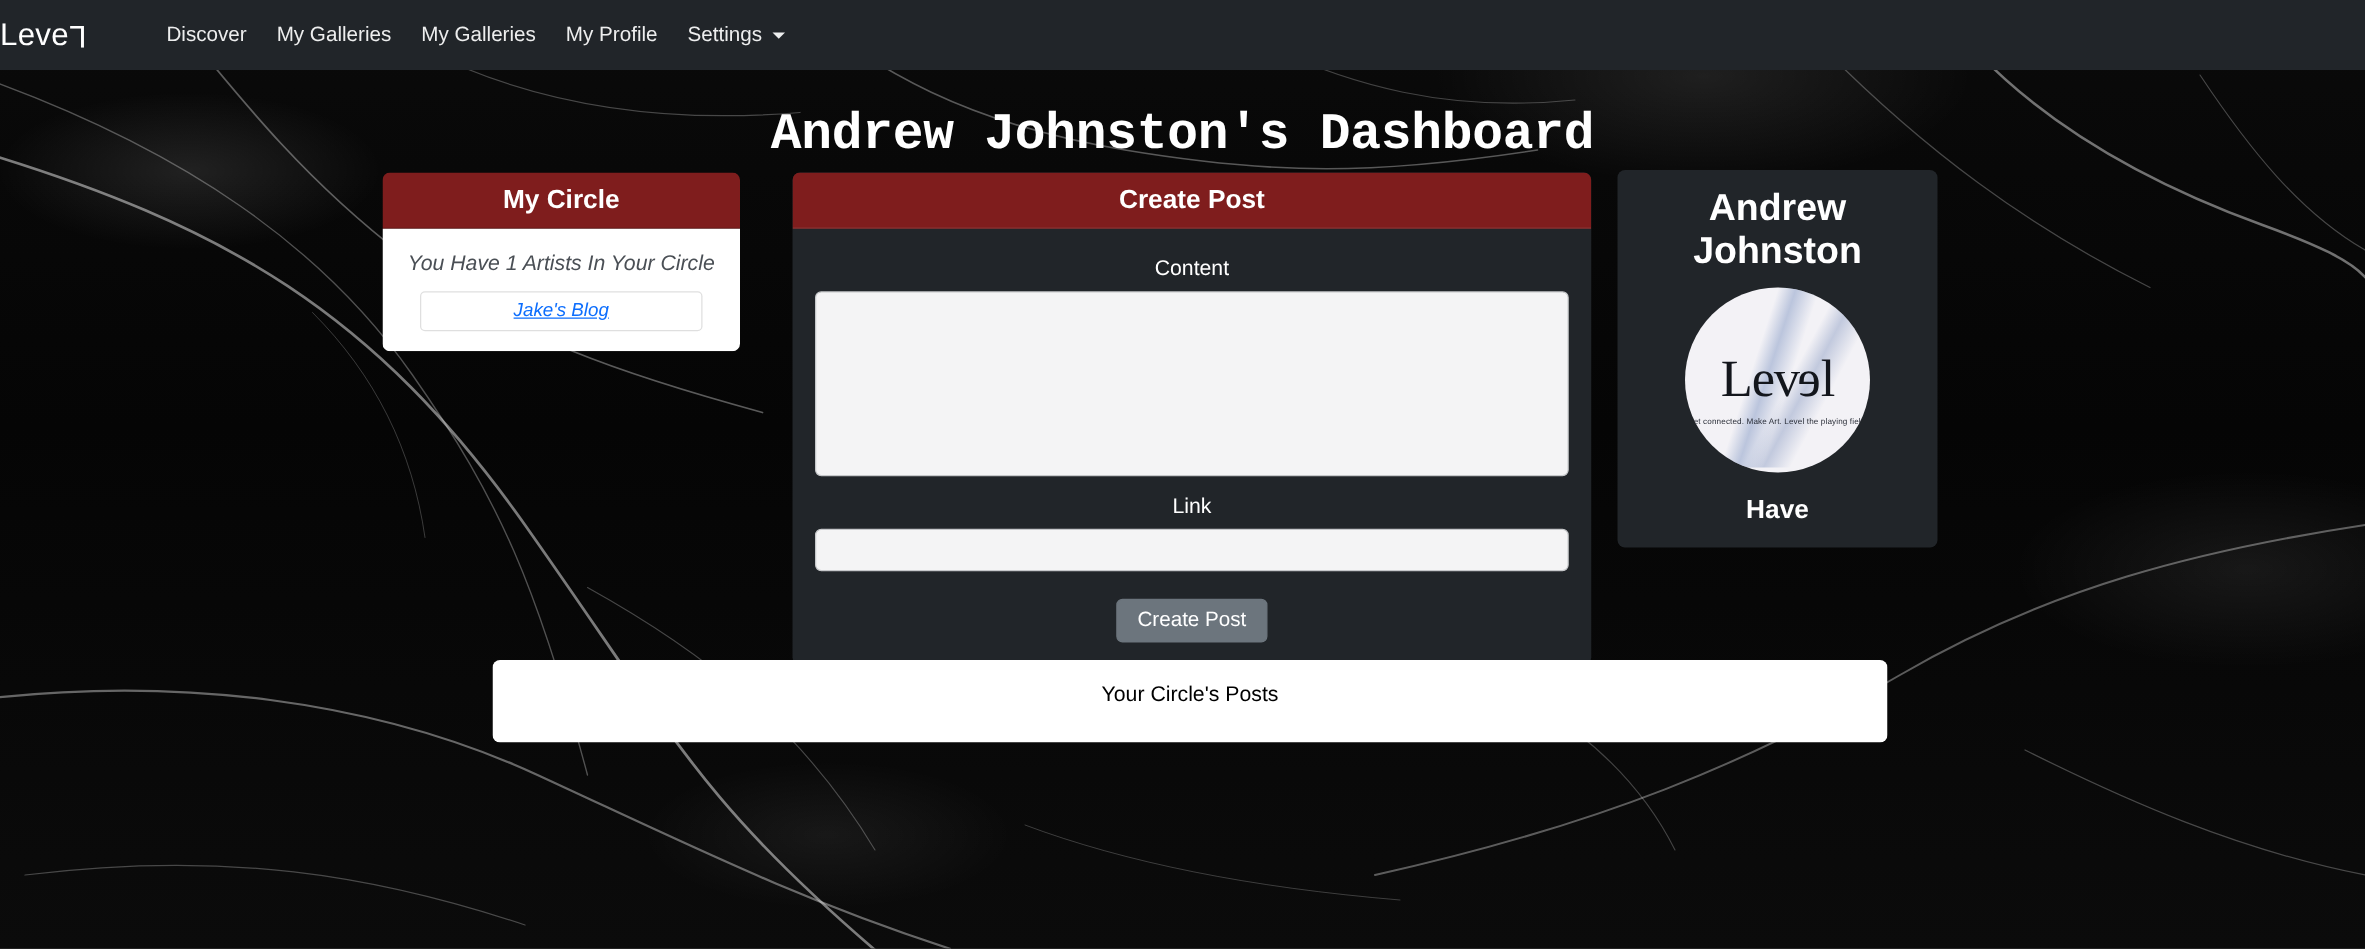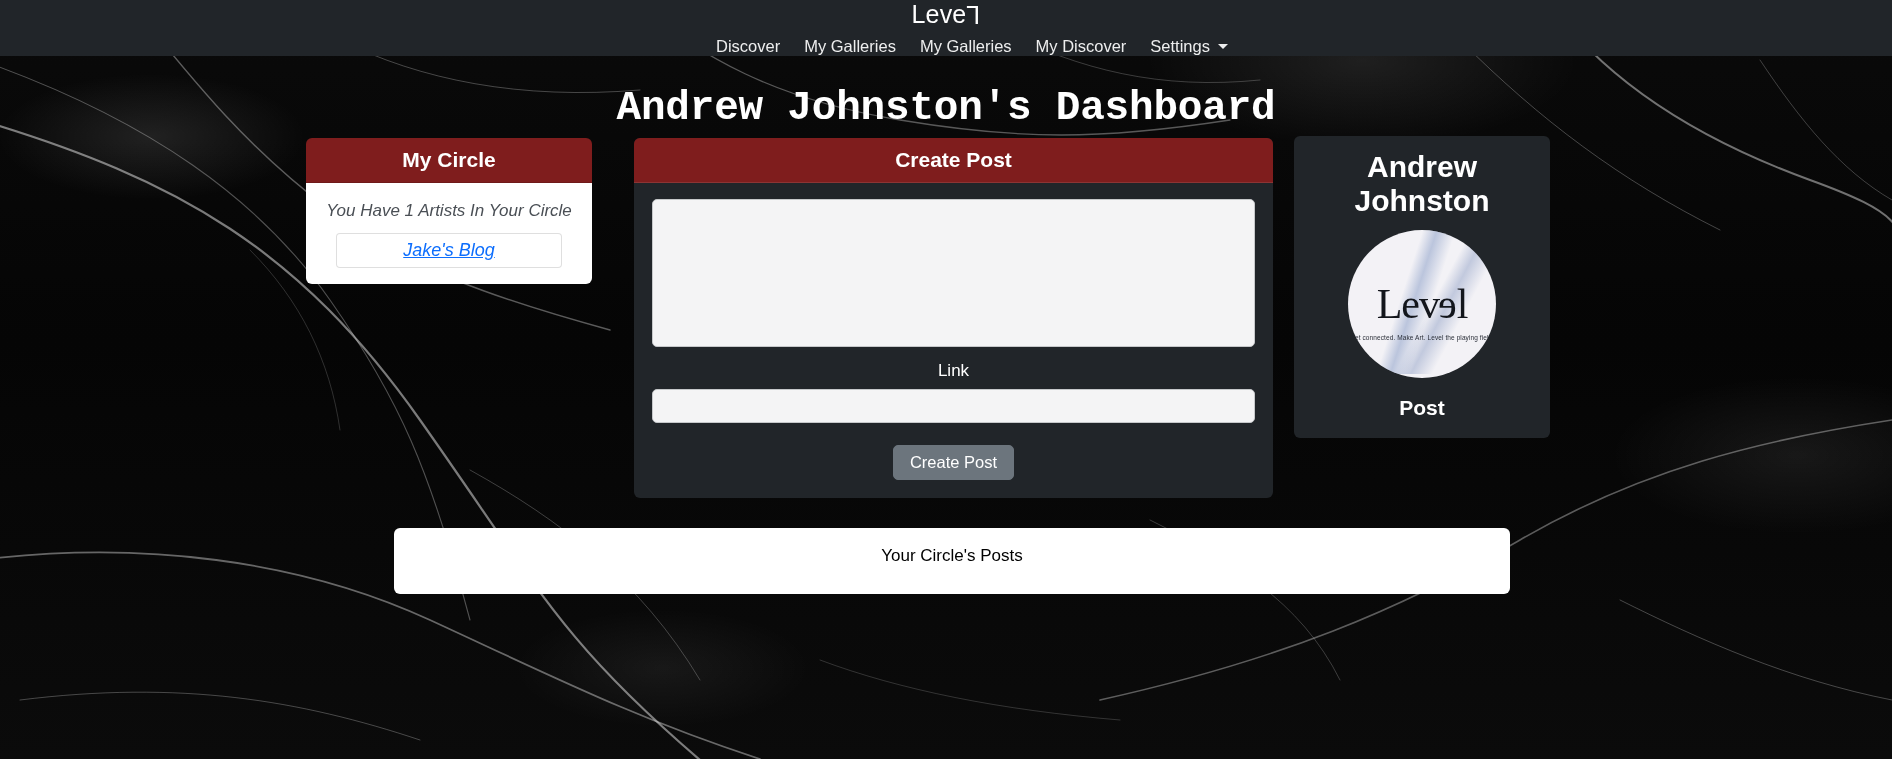--- a/index.html
+++ b/index.html
@@ -33,21 +33,20 @@
 
   
   .navbar {
     position: relative;
     height: 56px;
     background: #212529;
     display: flex;
     align-items: center;
     padding: 0 0 0 0;
     z-index: 10;
-    flex-direction: column;
   }
   .brand {
     color: #fff;
     font-size: 25px;
     letter-spacing: .2px;
     margin-left: 0px;
     padding-left: 0px;
     white-space: nowrap;
     display: flex;
     align-items: baseline;
@@ -123,21 +122,21 @@
   .list-group-item {
     border: 1px solid rgba(0,0,0,.125);
     border-radius: 4px;
     text-align: center;
     padding: 6px 10px;
     background: #fff;
   }
   .list-group-item a {
     color: #0d6efd;
     text-decoration: underline;
-    font-size: 18px;
+    font-size: 15px;
     cursor: pointer;
   }
 
   
   #card-post {
     left: 634px; top: 138px; width: 639px;
     background: #212529;
     padding-bottom: 18px;
   }
   #card-post .card-header { border-bottom: 1px solid rgba(255,255,255,.10); }
@@ -274,21 +273,21 @@
 
   <nav class="navbar">
     <a class="brand">
       <span>Leve</span>
         <span class="rot">L</span>
     </a>
     <div class="nav-links">
       <a class="nav-link">Discover</a>
       <a class="nav-link">My Galleries</a>
       <a class="nav-link">My Galleries</a>
-      <a class="nav-link">My Discover</a>
+      <a class="nav-link">My Profile</a>
       <a class="nav-link dropdown">
         <span>Settings</span>
         <span class="caret"></span>
       </a>
     </div>
   </nav>
 
   <h1 class="page-title">Andrew Johnston's Dashboard</h1>
 
   <div class="card" id="card-circle">
@@ -299,38 +298,39 @@
         <div class="list-group-item">
           <a>Jake's Blog</a>
         </div>
       </div>
     </div>
   </div>
 
   <div class="card" id="card-post">
     <div class="card-header">Create Post</div>
     <div class="form-area">
+      <label class="form-label">Content</label>
       <textarea class="form-control" placeholder="" style=""></textarea>
       <label class="form-label" style="margin-top:14px;">Link</label>
       <input class="form-control" type="text" placeholder="" style="">
       <div class="btn-row">
         <button class="btn-secondary">Create Post</button>
       </div>
     </div>
   </div>
 
   <div class="card" id="card-profile">
     <div class="profile-name">Andrew Johnston</div>
     <div class="avatar-wrap">
       <div class="avatar">
         <div class="swoosh"></div>
         <div class="avatar-logo"><span>Lev</span><span class="flip">e</span><span>l</span></div>
         <div class="avatar-tag">Get connected. Make Art. Level the playing field.</div>
       </div>
     </div>
-    <div class="profile-tags-label">Post</div>
+    <div class="profile-tags-label">Have</div>
   </div>
 
   <div class="card" id="card-feed">
     <div class="feed-body">Your Circle's Posts</div>
   </div>
 
 </div>
 
 </body></html>

